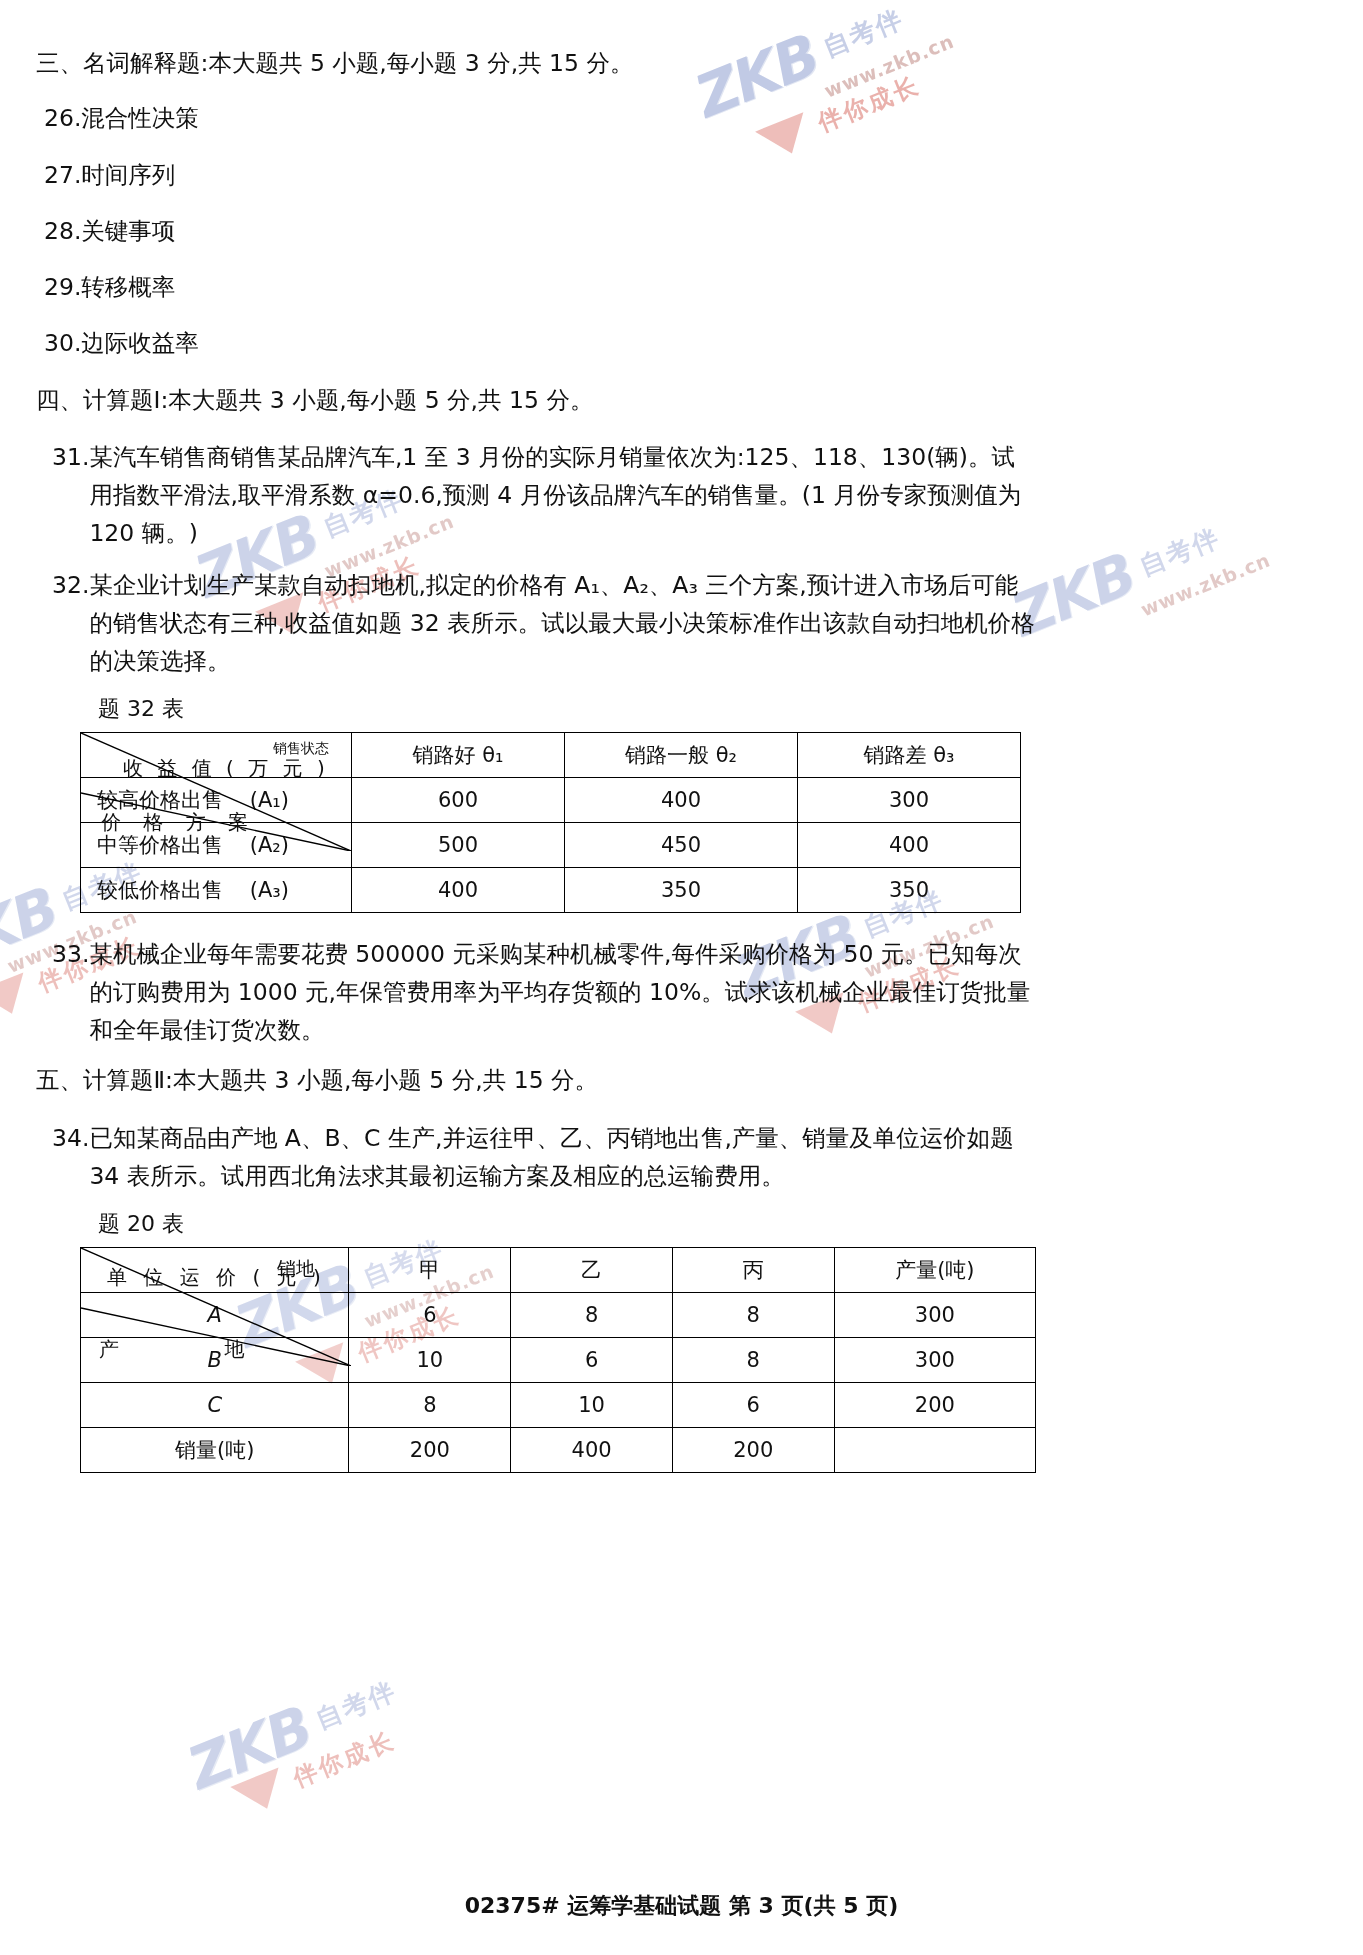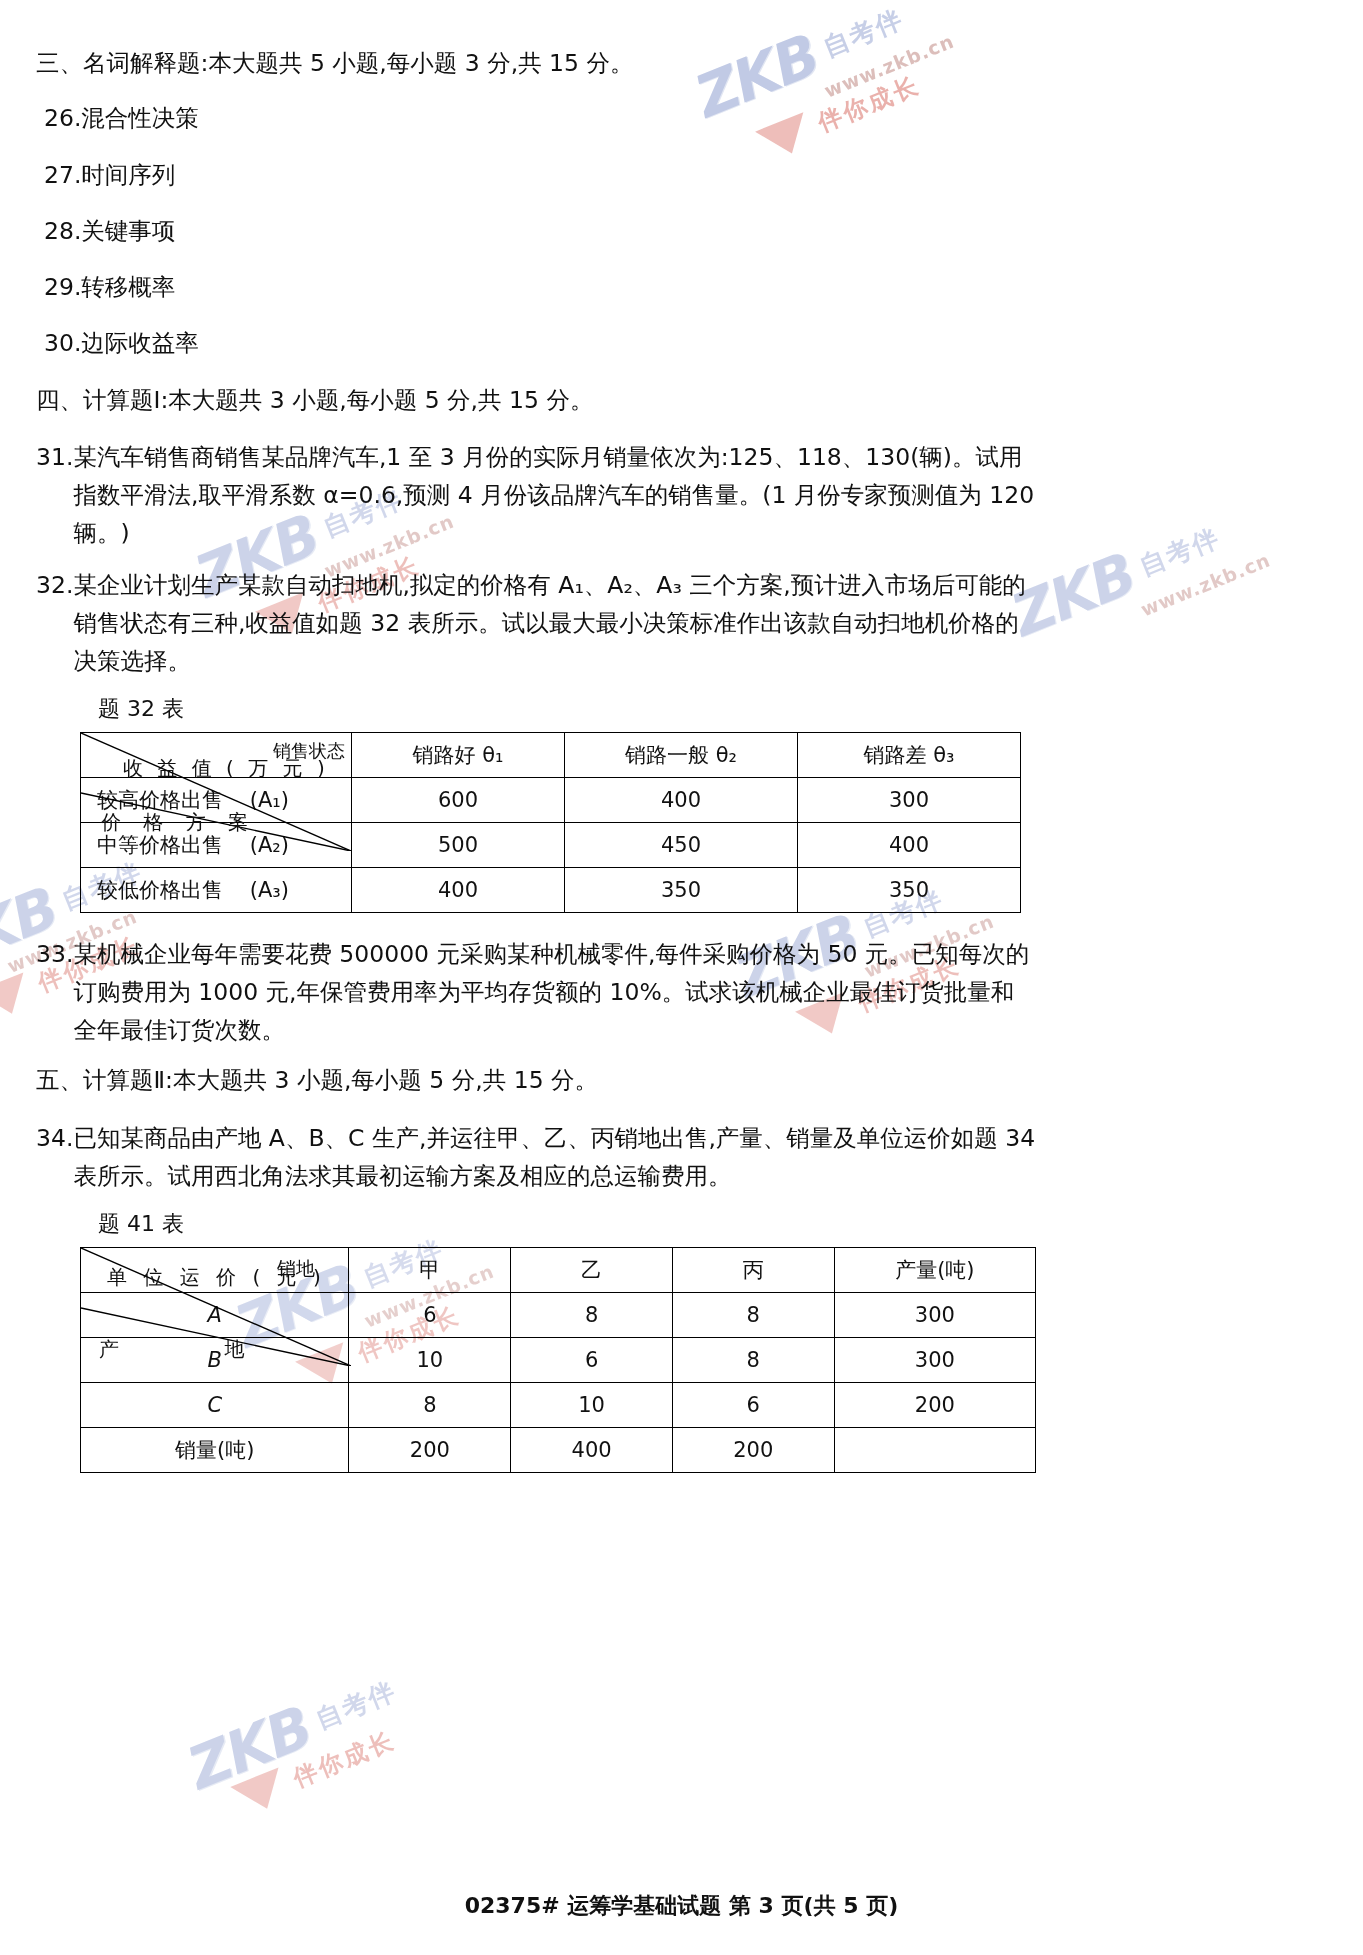--- a/index.html
+++ b/index.html
@@ -35,21 +35,21 @@
     font-weight: 500;
   }
   .item {
     font-size: 23.5px;
     line-height: 1.5;
     margin: 0 0 21px 8px;
   }
   .q {
     font-size: 23.5px;
     line-height: 1.62;
-    margin: 0 0 14px 0;
+    margin: 0 0 14px 16px;
     display: flex;
   }
   .q .num {
     flex: 0 0 auto;
     white-space: nowrap;
   }
   .q .body {
     flex: 1 1 auto;
   }
   .table-label {
@@ -78,21 +78,21 @@
     position: absolute;
     left: 0;
     top: 0;
   }
   .hdr-cell .lbl {
     position: absolute;
     font-size: 20px;
     white-space: pre;
   }
   .hdr32 .l1 { left: 42px; top: 22px; letter-spacing: 4px;}
-  .hdr32 .l2 { left: 192px; top: 8px; width: 20px; line-height: 1.06; font-size: 18px; text-align:right;}
+  .hdr32 .l2 { left: 192px; top: 8px; width: 20px; line-height: 1.06; font-size: 14px; text-align:right;}
   .hdr32 .l3 { left: 20px; top: 76px; letter-spacing: 8px;}
   .hdr34 .l1 { left: 26px; top: 16px; letter-spacing: 5px;}
   .hdr34 .l2 { left: 196px; top: 10px; width: 22px; line-height: 1.1; font-size: 19px; text-align:center;}
   .hdr34 .l3 { left: 18px; top: 88px; letter-spacing: 16px;}
   .colhead { font-size: 21px; }
   .rowlabel {
     text-align: left !important;
     padding-left: 16px !important;
     font-size: 21px;
     white-space: pre;
@@ -301,21 +301,21 @@
       <span class="body">某机械企业每年需要花费 500000 元采购某种机械零件,每件采购价格为 50 元。已知每次的订购费用为 1000 元,年保管费用率为平均存货额的 10%。试求该机械企业最佳订货批量和全年最佳订货次数。</span>
     </div>
 
     <div class="section-head" style="margin-top:6px;">五、计算题Ⅱ:本大题共 3 小题,每小题 5 分,共 15 分。</div>
 
     <div class="q">
       <span class="num">34.</span>
       <span class="body">已知某商品由产地 A、B、C 生产,并运往甲、乙、丙销地出售,产量、销量及单位运价如题 34 表所示。试用西北角法求其最初运输方案及相应的总运输费用。</span>
     </div>
 
-    <div class="table-label">题 41 表</div>
+    <div class="table-label">题 20 表</div>
 
     <table class="grid">
       <tbody>
           <tr>
         <td class="hdr-cell hdr34">
           <svg width="270" height="118" viewBox="0 0 270 118">
             <line x1="0" y1="0" x2="270" y2="118" stroke="#000" stroke-width="1.4"></line>
             <line x1="0" y1="60" x2="270" y2="118" stroke="#000" stroke-width="1.4"></line>
           </svg>
           <span class="lbl l1">单 位 运 价 ( 元 )</span>

